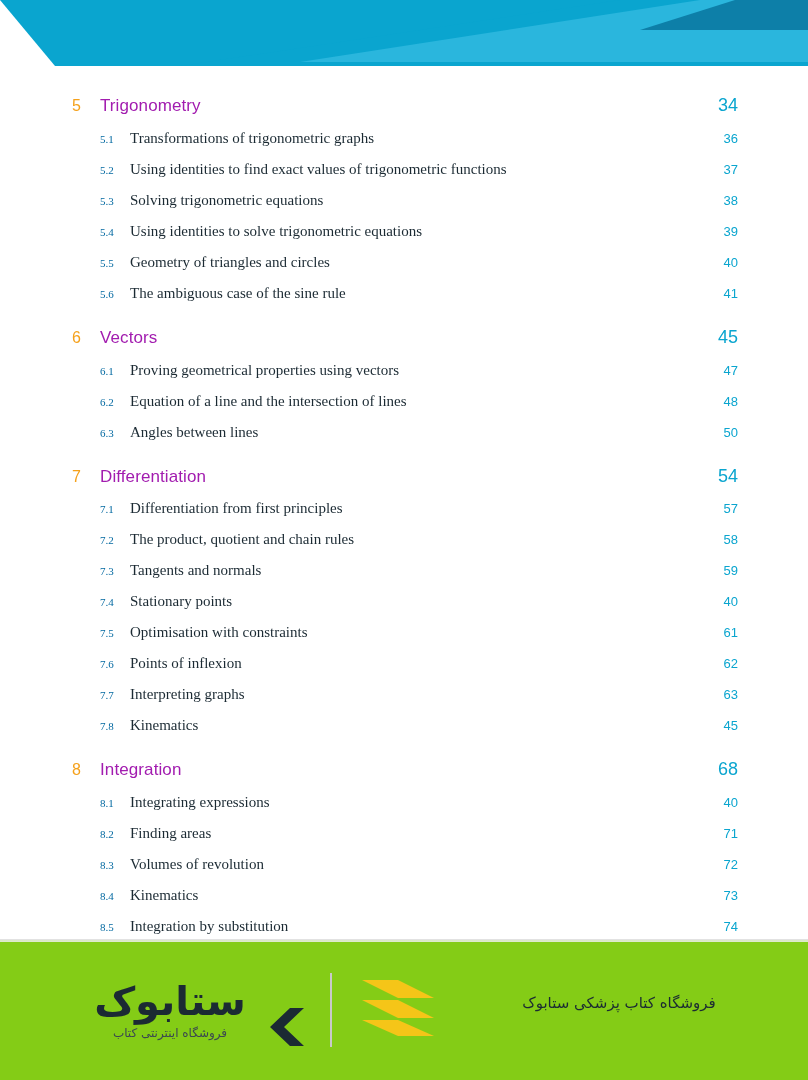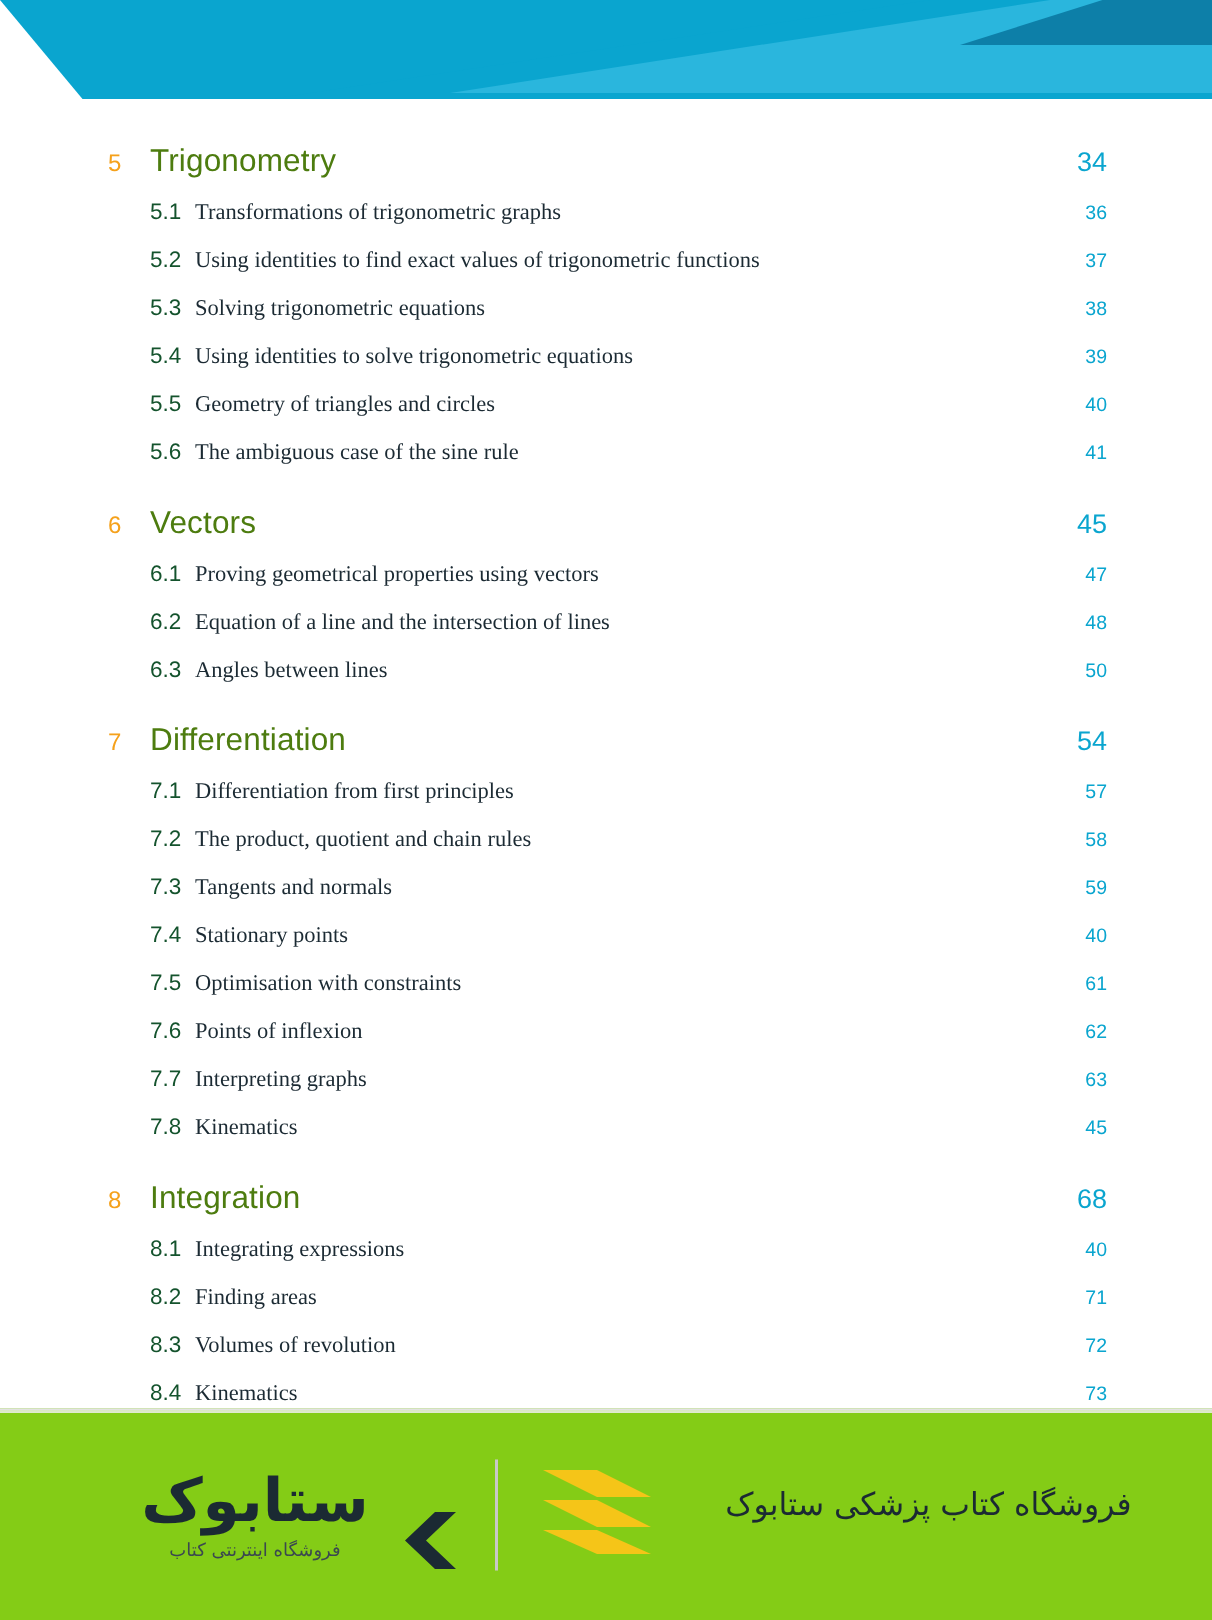--- a/index.html
+++ b/index.html
@@ -48,22 +48,22 @@
     width: 28px;
     flex: 0 0 28px;
     font-family: "Liberation Sans", sans-serif;
     font-size: 16px;
     color: #f5a11b;
     line-height: 1;
   }
   .chapter-title {
     flex: 1 1 auto;
     font-family: "Liberation Sans", sans-serif;
-    font-size: 21px;
-    color: #4d7c0f;
+    font-size: 17px;
+    color: #a21caf;
     line-height: 1.1;
     letter-spacing: 0.1px;
   }
   .chapter-page {
     flex: 0 0 auto;
     font-family: "Liberation Sans", sans-serif;
     font-size: 18px;
     color: #0aa5cf;
     text-align: right;
     min-width: 34px;
@@ -71,23 +71,23 @@
   }
 
   .section {
     display: flex;
     align-items: baseline;
     margin-top: 14px;
   }
   .section-num {
     width: 30px;
     flex: 0 0 30px;
-    font-family: Liberation Sans, sans-serif;
-    font-size: 15px;
-    color: #14532d;
+    font-family: Liberation Serif, serif;
+    font-size: 11px;
+    color: #0369a1;
     padding-left: 28px;
     box-sizing: content-box;
   }
   .section-title {
     flex: 1 1 auto;
     font-family: "Liberation Serif", serif;
     font-size: 15px;
     color: #1b2a33;
   }
   .section-page {
@@ -168,21 +168,21 @@
   .logo-right {
     flex: 1 1 auto;
     display: flex;
     flex-direction: column;
     align-items: center;
     justify-content: center;
     padding-right: 28px;
   }
   .fa-title {
     font-family: "DejaVu Sans", sans-serif;
-    font-size: 21px;
+    font-size: 15px;
     color: #1b2a33;
     direction: rtl;
     margin-bottom: 14px;
   }
   .site-url {
     font-family: "DejaVu Sans", sans-serif;
     font-size: 25px;
     color: #1b2a33;
     letter-spacing: 4px;
   }

